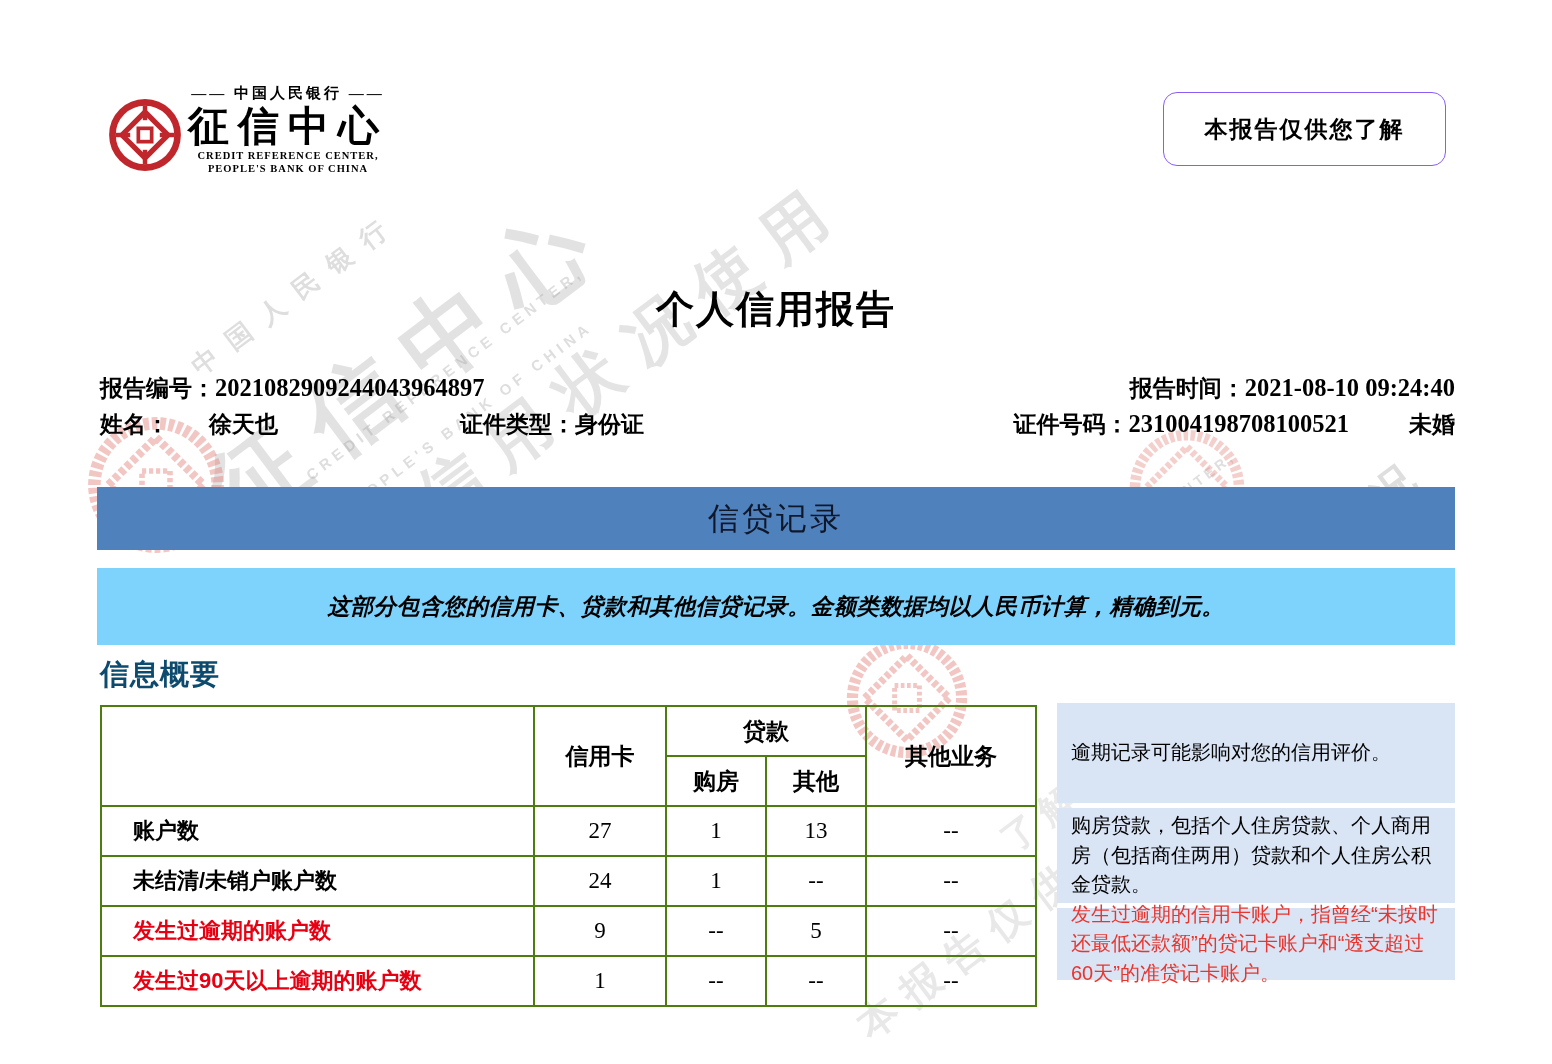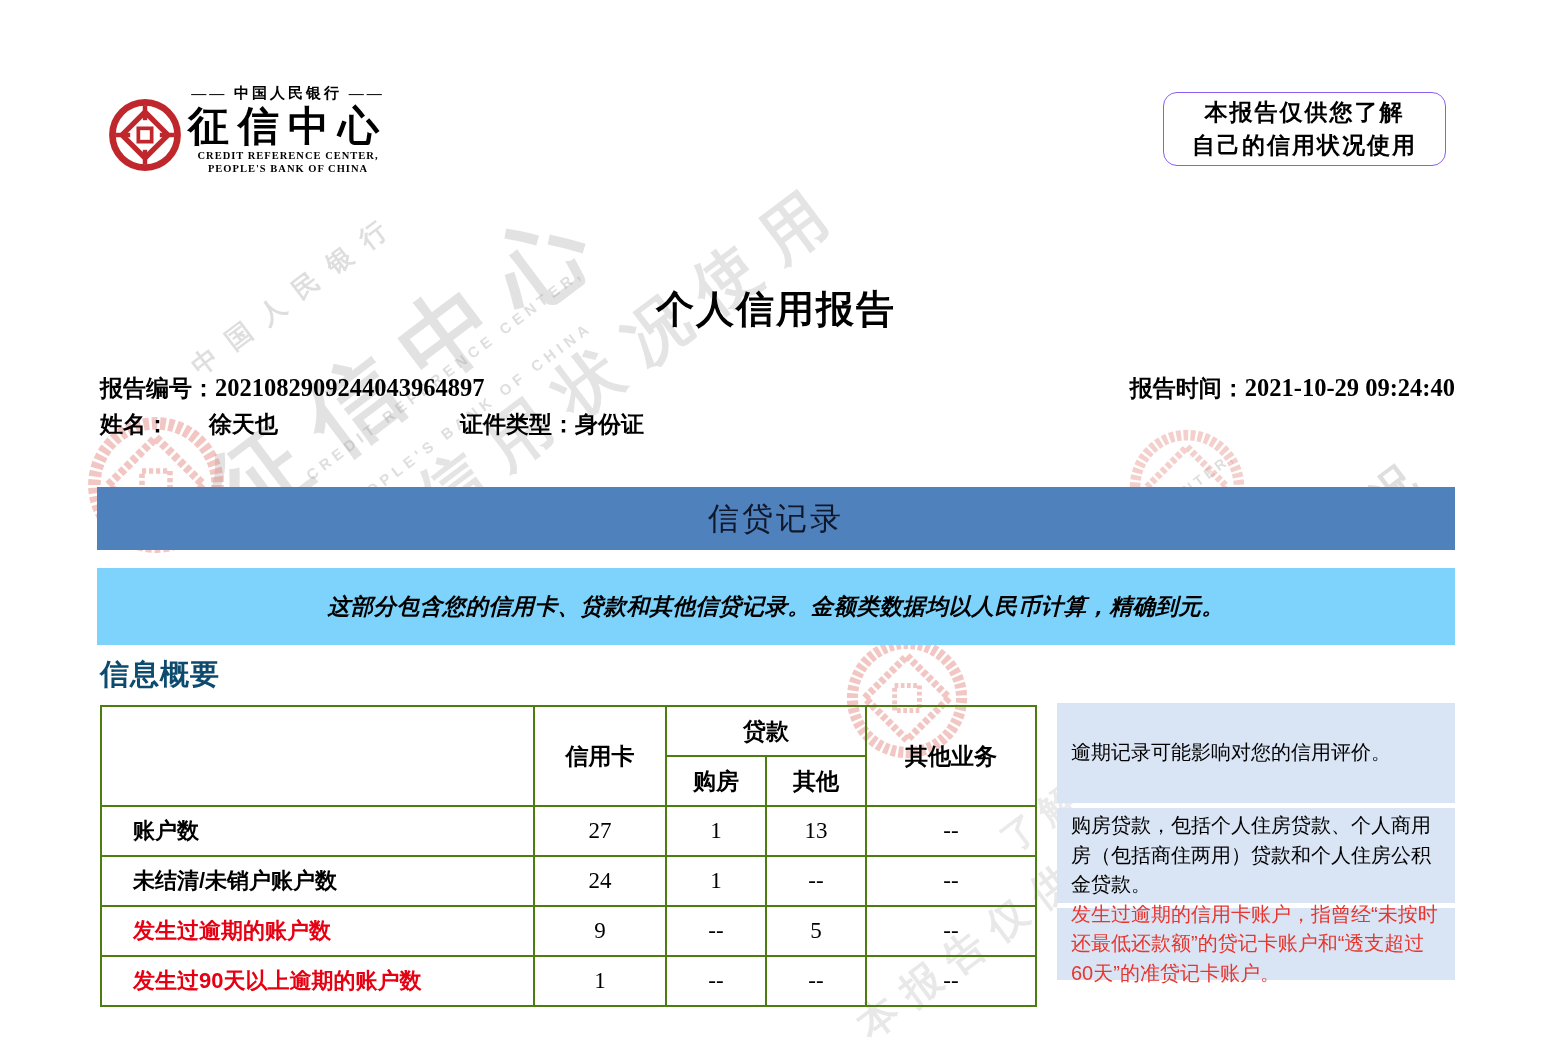--- a/index.html
+++ b/index.html
@@ -120,37 +120,39 @@
       <div class="logo-txt">
         <div class="logo-ribbon">—— 中国人民银行 ——</div>
         <div class="logo-name">征信中心</div>
         <div class="logo-en">CREDIT REFERENCE CENTER,</div>
         <div class="logo-en">PEOPLE'S BANK OF CHINA</div>
       </div>
     </div>
 
     <div class="notice">
       <div>本报告仅供您了解</div>
-      <div>自己的信用状况使用</div>
     </div>
 
     <div class="title">个人信用报告</div>
 
     <div class="inf r1l">
       <span>报告编号：</span><span class="num">2021082909244043964897</span>
     </div>
     <div class="inf r1r">
-      <span>报告时间：</span><span class="num">2021-10-29 09:24:40</span>
+      <span>报告时间：</span><span class="num">2021-08-10 09:24:40</span>
     </div>
 
     <div class="inf r2a">
       <span>姓名：</span><span class="val">徐天也</span>
     </div>
     <div class="inf r2b">
       <span>证件类型：</span><span>身份证</span>
+    </div>
+    <div class="inf r2c">
+      <span>证件号码：</span><span class="num">231004198708100521</span><span class="marital">未婚</span>
     </div>
 
     <div class="banner">
       <span>信贷记录</span>
     </div>
     <div class="band">
       <span>这部分包含您的信用卡、贷款和其他信贷记录。金额类数据均以人民币计算，精确到元。</span>
     </div>
 
     <div class="sec-h">信息概要</div>

